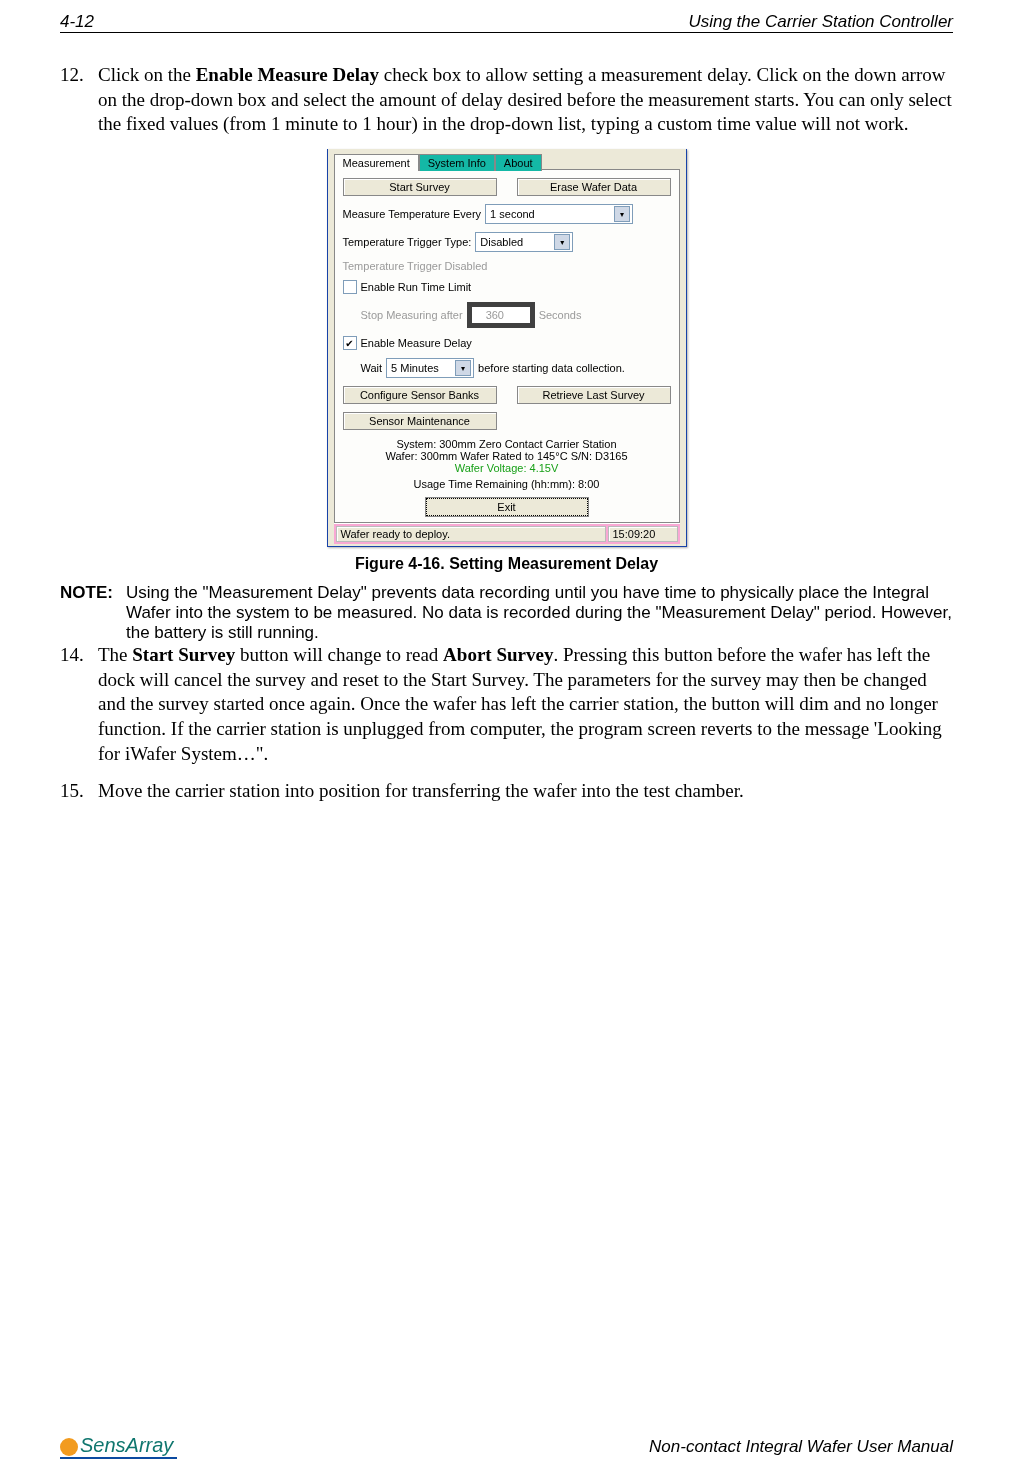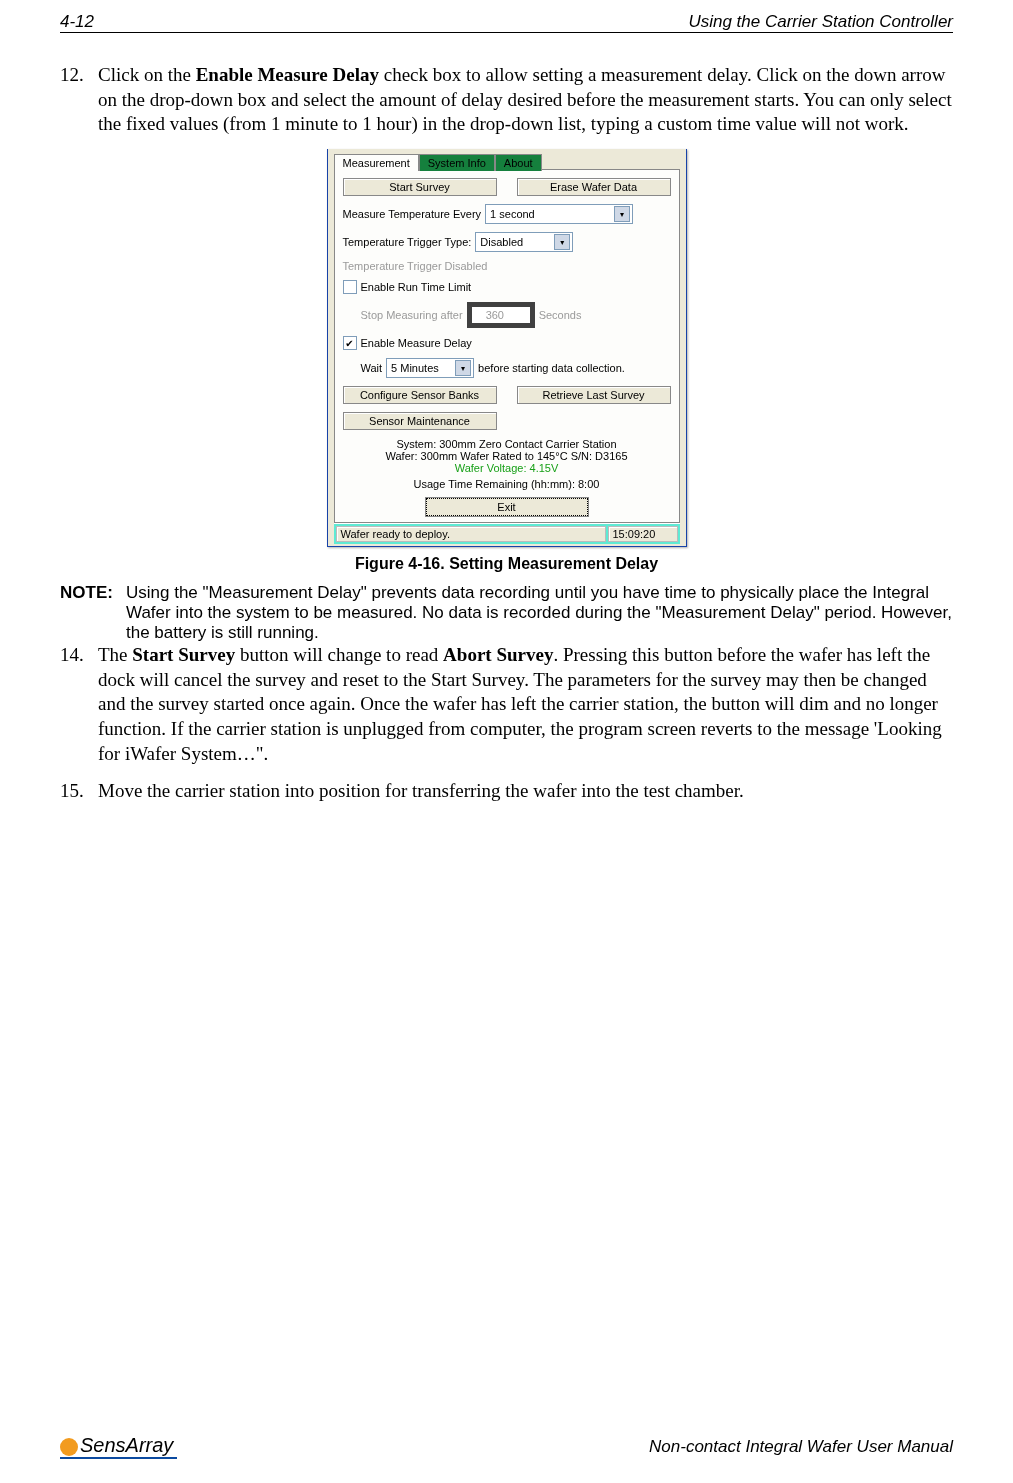--- a/index.html
+++ b/index.html
@@ -72,21 +72,21 @@
   }
   .footer-right {
     font-family: Arial, sans-serif;
     font-style: italic;
     font-size: 17px;
   }
   .logo {
     font-family: Arial, sans-serif;
     font-style: italic;
     font-size: 20px;
-    color: #000000;
+    color: #0f766e;
     display: inline-block;
     border-bottom: 2px solid #0b4aa0;
     padding: 0 4px 0 0;
   }
   .logo .sun {
     display:inline-block;
     width:18px; height:18px;
     border-radius:50%;
     background:#f29b1f;
     vertical-align:middle;
@@ -138,21 +138,21 @@
   .tabs {
     display:flex;
     gap:0;
     margin-bottom: -1px;
     position:relative;
   }
   .tab {
     padding: 2px 8px;
     border: 1px solid #888;
     border-bottom: none;
-    background: #15803d;
+    background: #14b8a6;
     position:relative;
     top:1px;
     font-size:11px;
   }
   .tab.active {
     background: #fdfdfb;
     z-index:2;
   }
   .tab-body {
     border: 1px solid #888;
@@ -202,21 +202,21 @@
   .txtbox {
     background:#fff; border:5px solid #404040;
     height:16px; padding:0 14px; display:inline-flex; align-items:center;
   }
   .center { text-align:center; }
   .small { font-size:11px; }
   .green { color:#18a018; }
   .statusbar {
     border-top:1px solid #fff;
     display:flex;
-    background:#5eead4;
+    background:#f9a8d4;
     font-size:11px;
     padding:2px;
     gap:2px;
     align-items:flex-end;
   }
   .status-seg {
     border:1px solid #bbb;
     background:#ece9d8;
     padding:1px 4px;
     box-shadow: inset 1px 1px 0 #fff;

